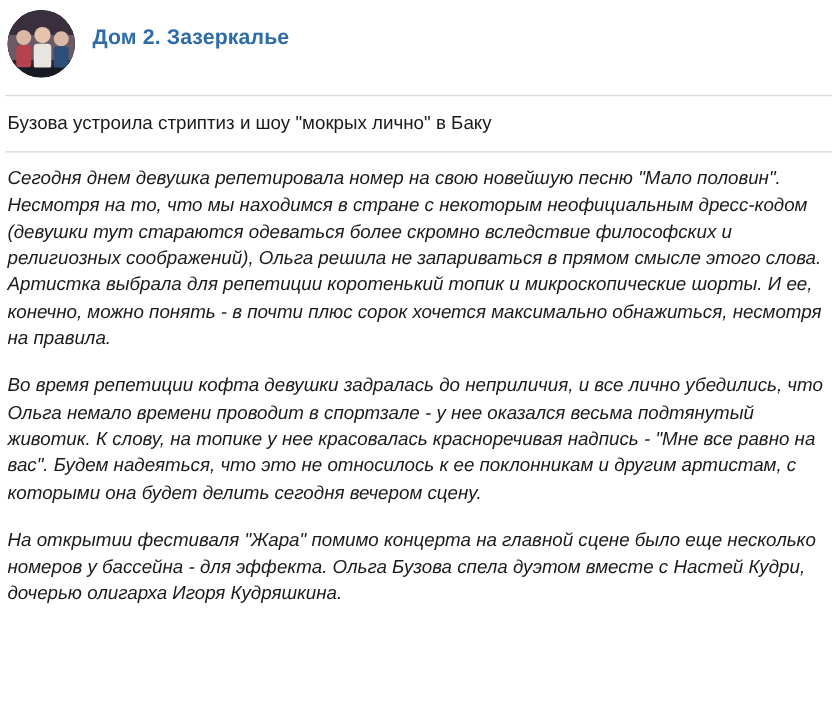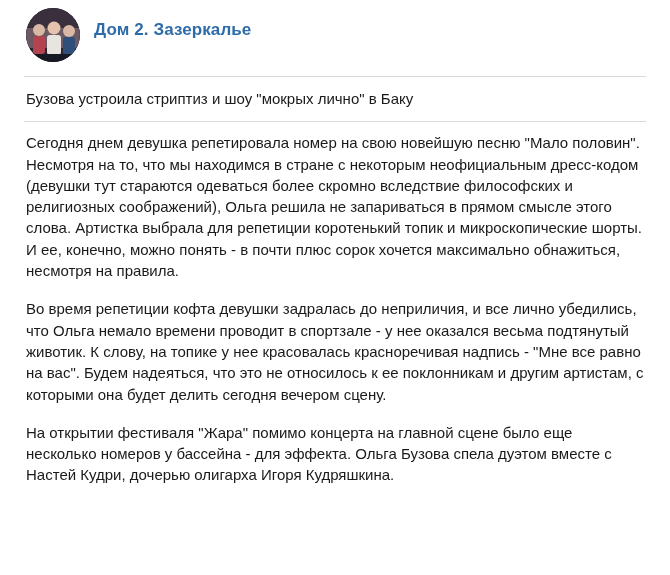--- a/index.html
+++ b/index.html
@@ -12,21 +12,21 @@
     background: #ffffff;
     font-family: "Liberation Sans", sans-serif;
     color: #1a1a1a;
     overflow: hidden;
   }
   .page {
     width: 670px;
     height: 485px;
     position: relative;
     box-sizing: border-box;
-    padding: 0 24px;
+    padding: 0 4px;
   }
   
   .header {
     display: flex;
     align-items: flex-start;
     padding: 8px 0 10px 0;
     min-height: 58px;
   }
   .avatar {
     width: 54px;
@@ -57,20 +57,21 @@
     width: 100%;
   }
   .headline {
     font-size: 15px;
     color: #1a1a1a;
     line-height: 1.35;
     padding: 12px 2px 12px 2px;
   }
   .article {
     padding: 10px 2px 0 2px;
+    font-style: italic;
   }
   .article p {
     margin: 0 0 17px 0;
     font-size: 15px;
     line-height: 1.42;
     color: #1a1a1a;
     text-align: left;
   }
   .article p:last-child {
     margin-bottom: 0;

